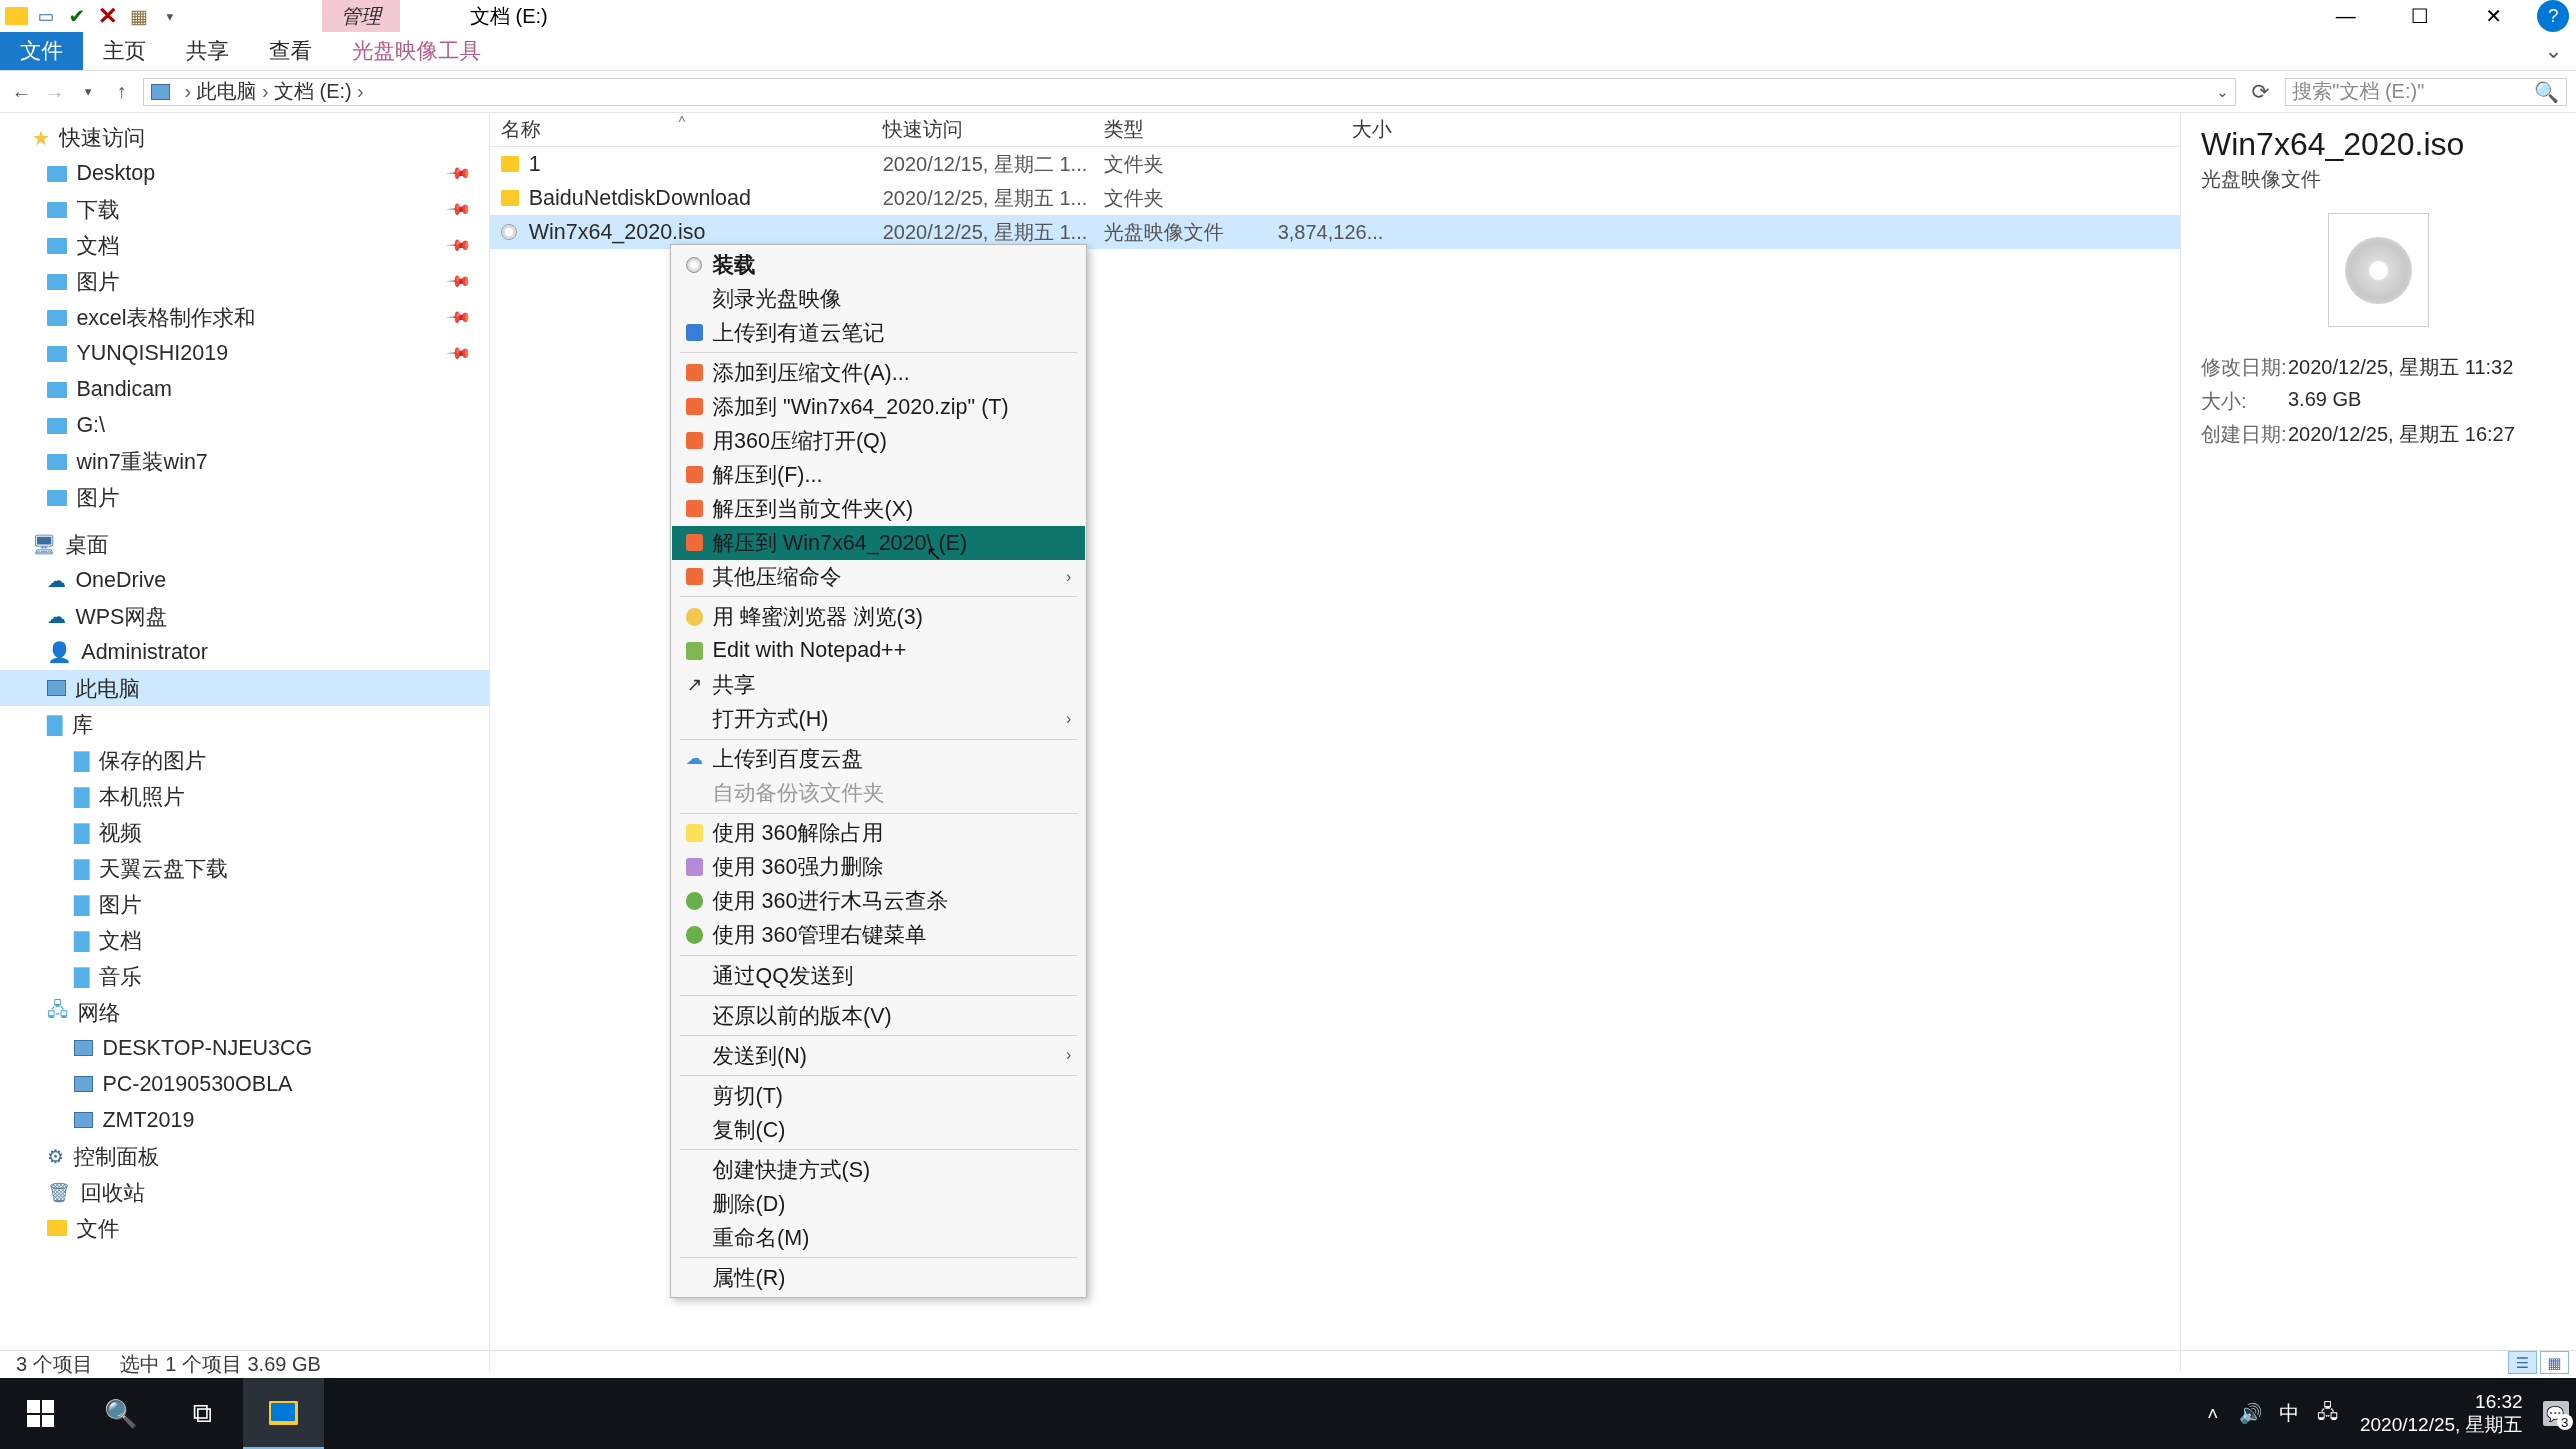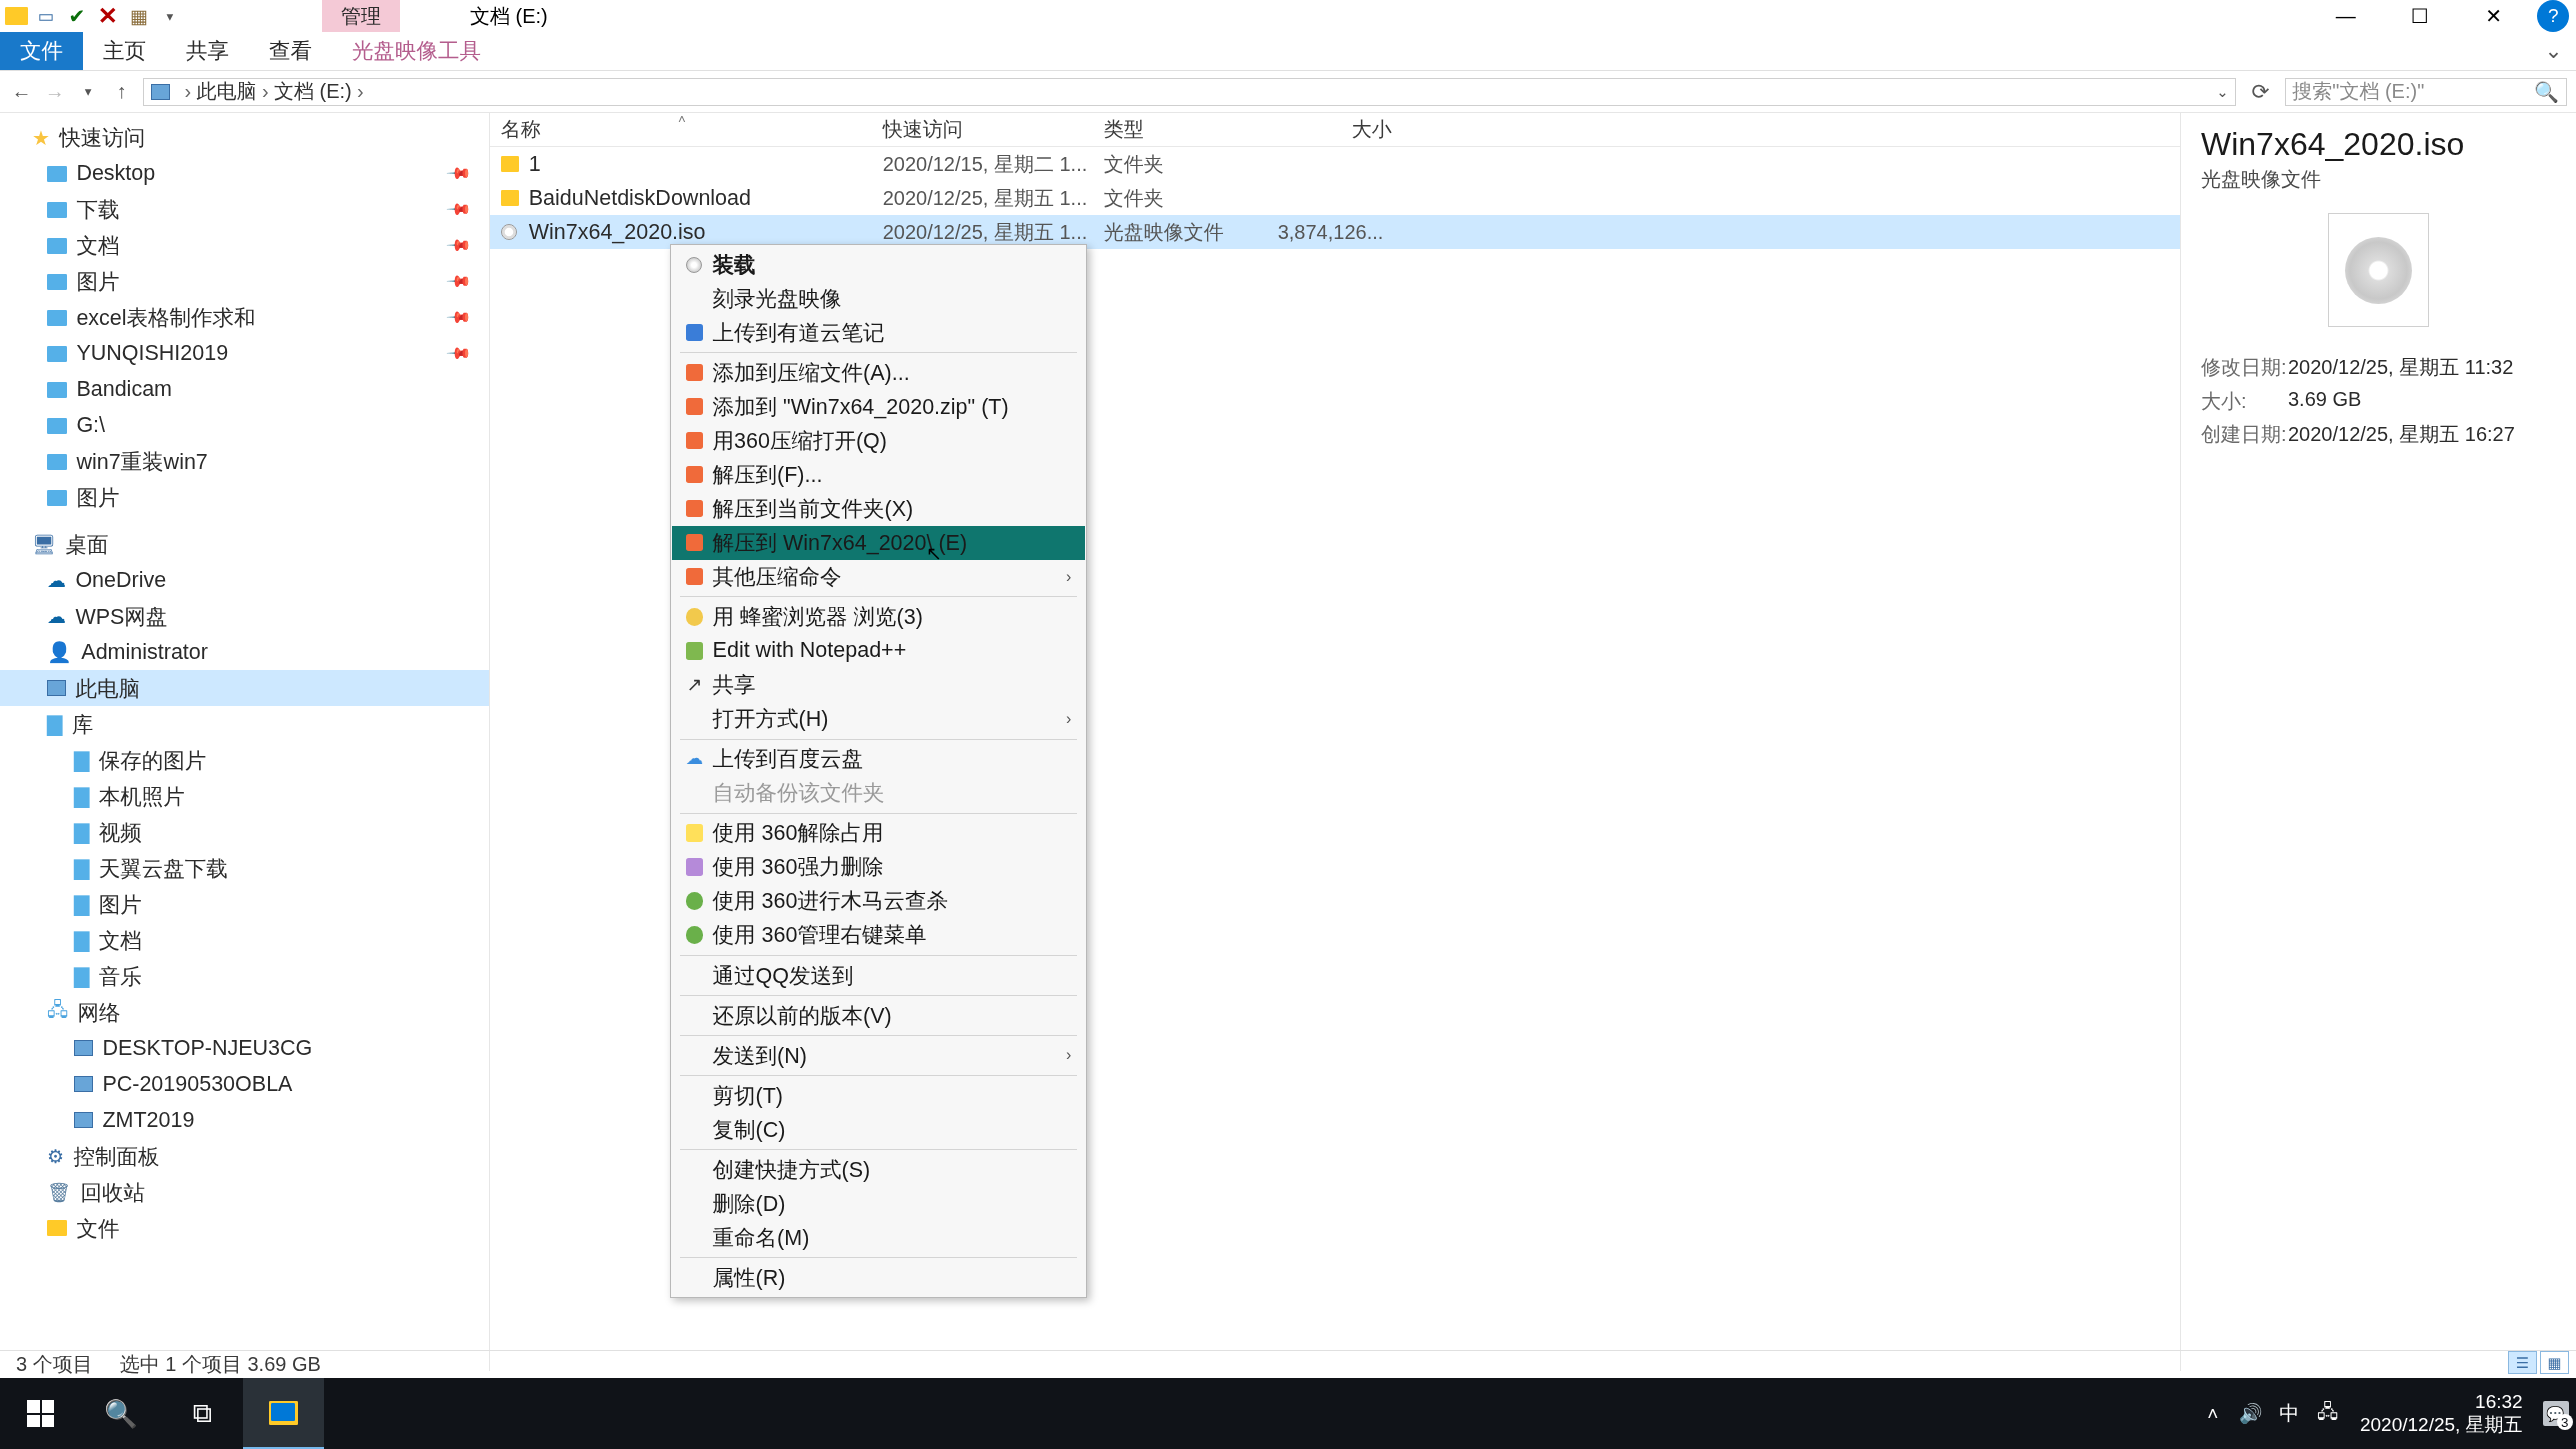--- a/index.html
+++ b/index.html
@@ -8,21 +8,21 @@
 
 .titlebar { height: 32px; background: #fff; display: flex; align-items: center; position: relative; }
 .qat { display: flex; gap: 4px; padding-left: 5.4px; align-items: center; }
 .qat-btn { width: 27px; height: 27px; display: flex; align-items: center; justify-content: center; font-size: 17.4px; }
 .app-icons { display:flex; align-items:center; gap:1.3px; }
 .folder-small { width:23px; height:17.4px; background:#ffca28; border-radius:1.3px; }
 .check-green { color:#0a6e0a; font-size:20px; }
 .x-red { color:#b30000; font-size:24px; font-weight:bold; }
 .newf-icon { color:#8a6d3b; font-size:19px; }
 .ribbon-tab-title { position:absolute; left:322px; top:0; height:32px; display:flex; }
-.rib-tab-t { padding:0 19px; line-height:32px; font-size:20px; }
+.rib-tab-t { padding:0 19px; line-height:32px; font-size:20px;font-style:italic; }
 .rib-tab-t.pink { background:#f4c9d6; color:#2b2b2b; }
 .title-center { position:absolute; left:470px; top:0; line-height:32px; font-size:20px; color:#000; }
 .win-controls { position:absolute; right:0; top:0; display:flex; }
 .win-btn { width:74px; height:32px; display:flex; align-items:center; justify-content:center; font-size:20px; }
 .help-q { width:32px; height:32px; background:#0078d7; color:#fff; border-radius:50%; display:flex; align-items:center; justify-content:center; font-size:19px; margin:0 6.7px; }
 
 
 .ribbon { height: 39px; background: #fff; display: flex; align-items: stretch; border-bottom: 0.7px solid #e0e0e0; }
 .ribbon-tab { padding: 0 20px; line-height: 39px; font-size: 21.5px; color: #2b2b2b; }
 .ribbon-tab.active { background: #1979ca; color: #fff; }

